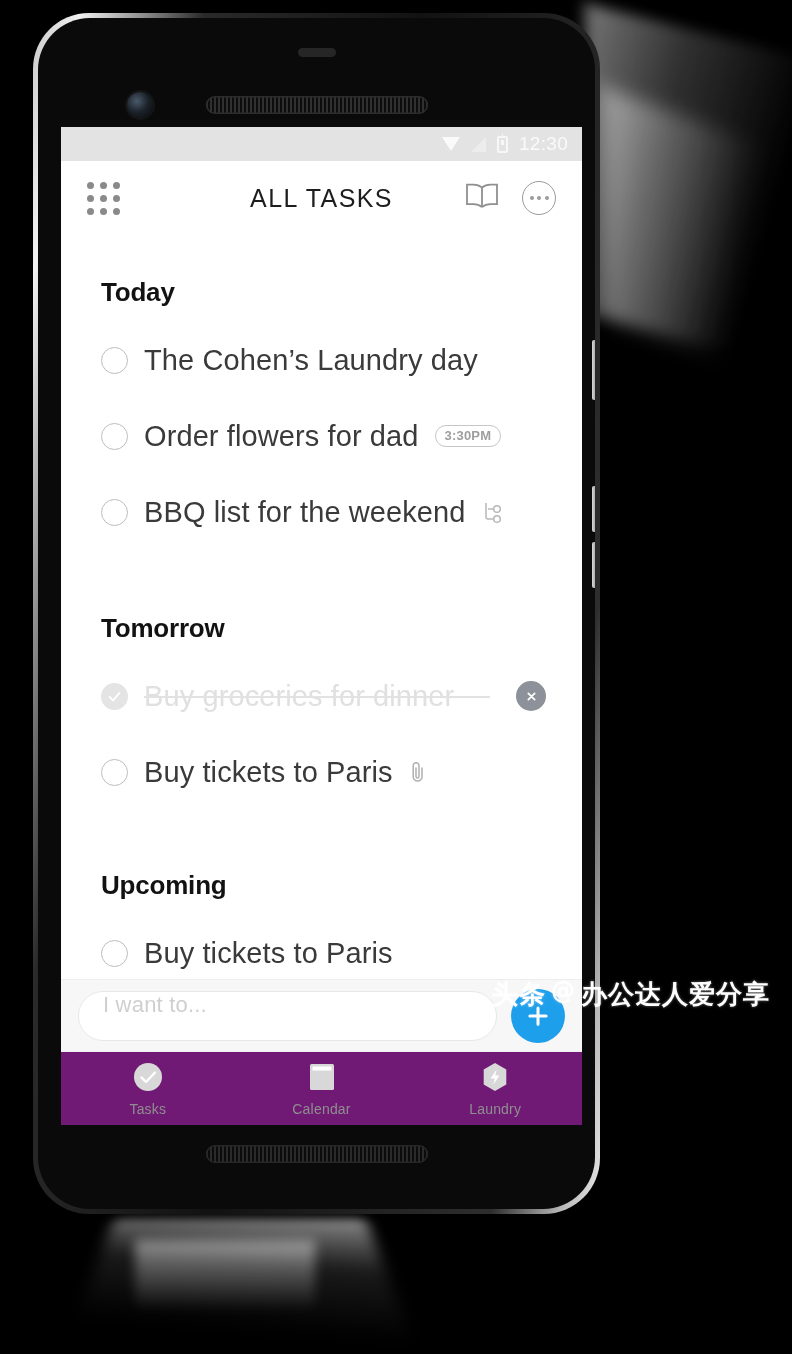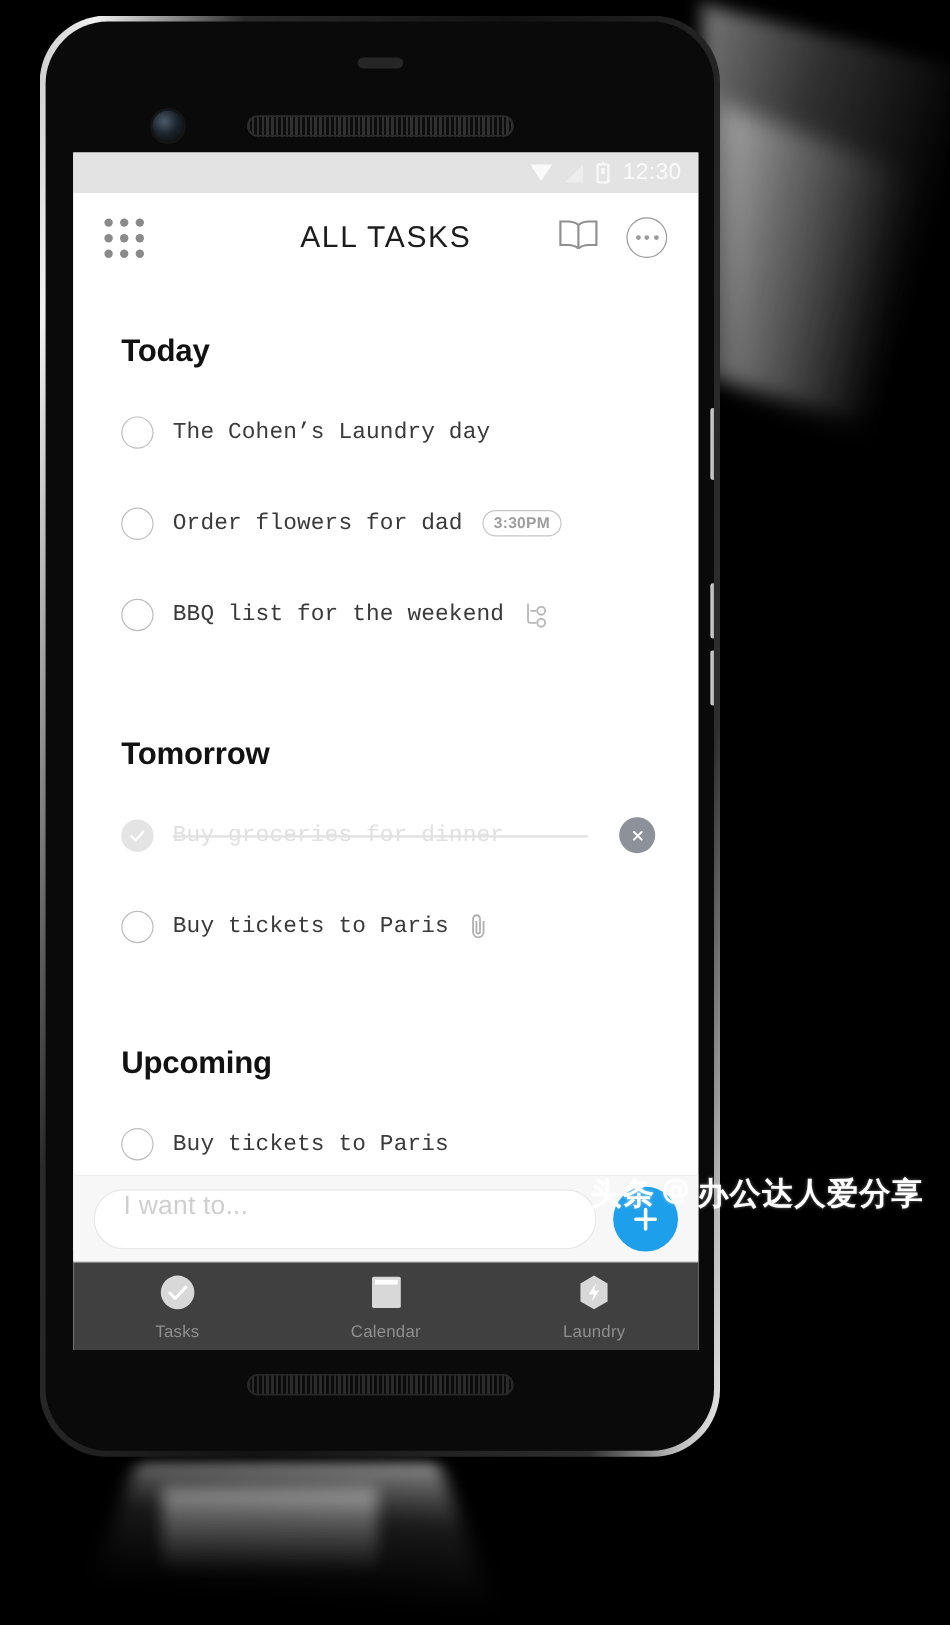--- a/index.html
+++ b/index.html
@@ -144,21 +144,21 @@
   .task.first { margin-top:14px; }
   .cb {
     width:27px; height:27px; border-radius:50%;
     border:1.7px solid #bdbdbd; flex:0 0 auto;
   }
   .cb.done {
     border:none; background:#e4e4e4;
     display:flex; align-items:center; justify-content:center;
   }
   .cb.done svg { width:17px; height:17px; }
-  .task-text { font-size:19px; color:#3a3a3a; letter-spacing:.1px; white-space:nowrap;font-family:Liberation Mono, monospace; }
+  .task-text { font-size:29px; color:#3a3a3a; letter-spacing:.1px; white-space:nowrap; }
   .task.completed .task-text { color:#e0e0e0; }
   .strike {
     position:absolute; left:43px; right:52px; top:50%;
     height:1.6px; background:#e2e2e2;
   }
   .time-pill {
     border:1.5px solid #c6c6c6; border-radius:13px;
     padding:3px 9px 4px; font-size:13px; font-weight:700;
     color:#9e9e9e; letter-spacing:.2px; line-height:1;
   }
@@ -183,21 +183,21 @@
   .composer-input span { font-size:22px; color:#cfcfcf; letter-spacing:.2px; }
   .fab {
     width:54px; height:54px; border-radius:50%; flex:0 0 auto;
     display:flex; align-items:center; justify-content:center;
   }
   .fab svg { width:30px; height:30px; }
 
   
   .tabbar {
     position:absolute; left:0; right:0; bottom:0; height:74px;
-    background:#404040; border-top:1px solid #f0f0f0;
+    background:#701a75; border-top:1px solid #f0f0f0;
     display:flex; align-items:center;
   }
   .tab { flex:1; display:flex; flex-direction:column; align-items:center; gap:7px; }
   .tab-label { font-size:14px; color:#8f8f8f; letter-spacing:.2px; }
   .tab-ic { height:34px; display:flex; align-items:center; }
 
   
   .watermark {
     position:absolute; right:22px; bottom:16px;
     color:#fff; font-size:26px; font-weight:700;

